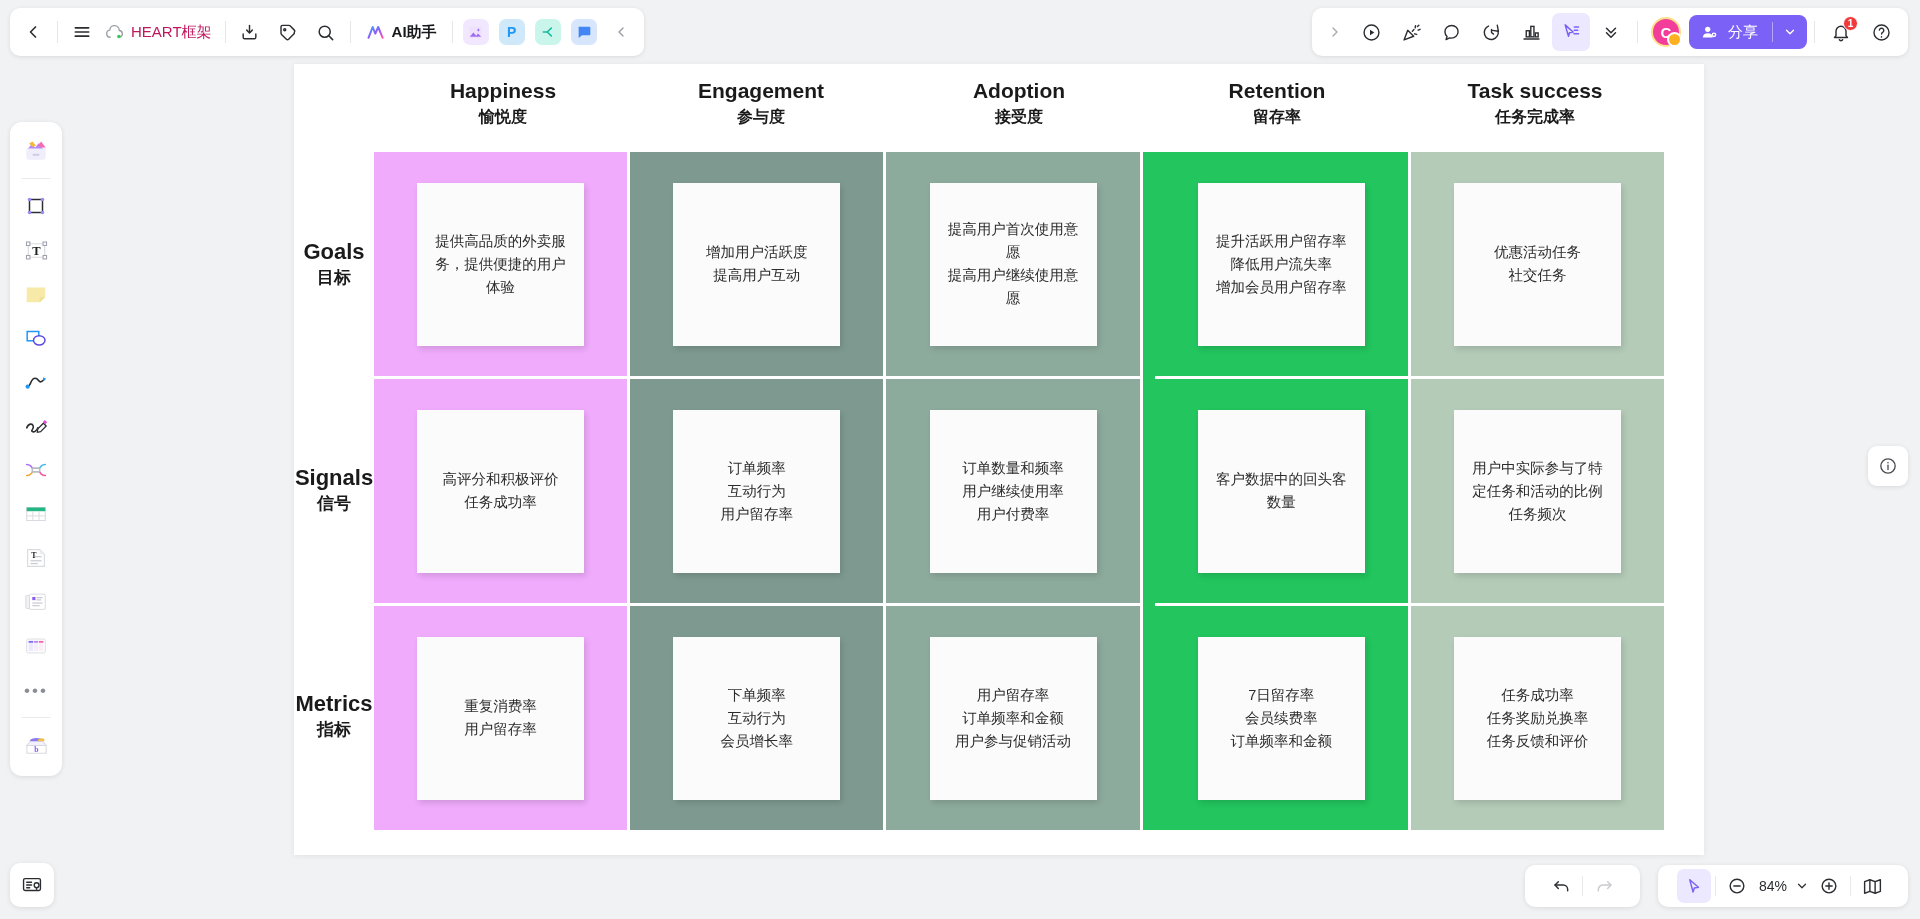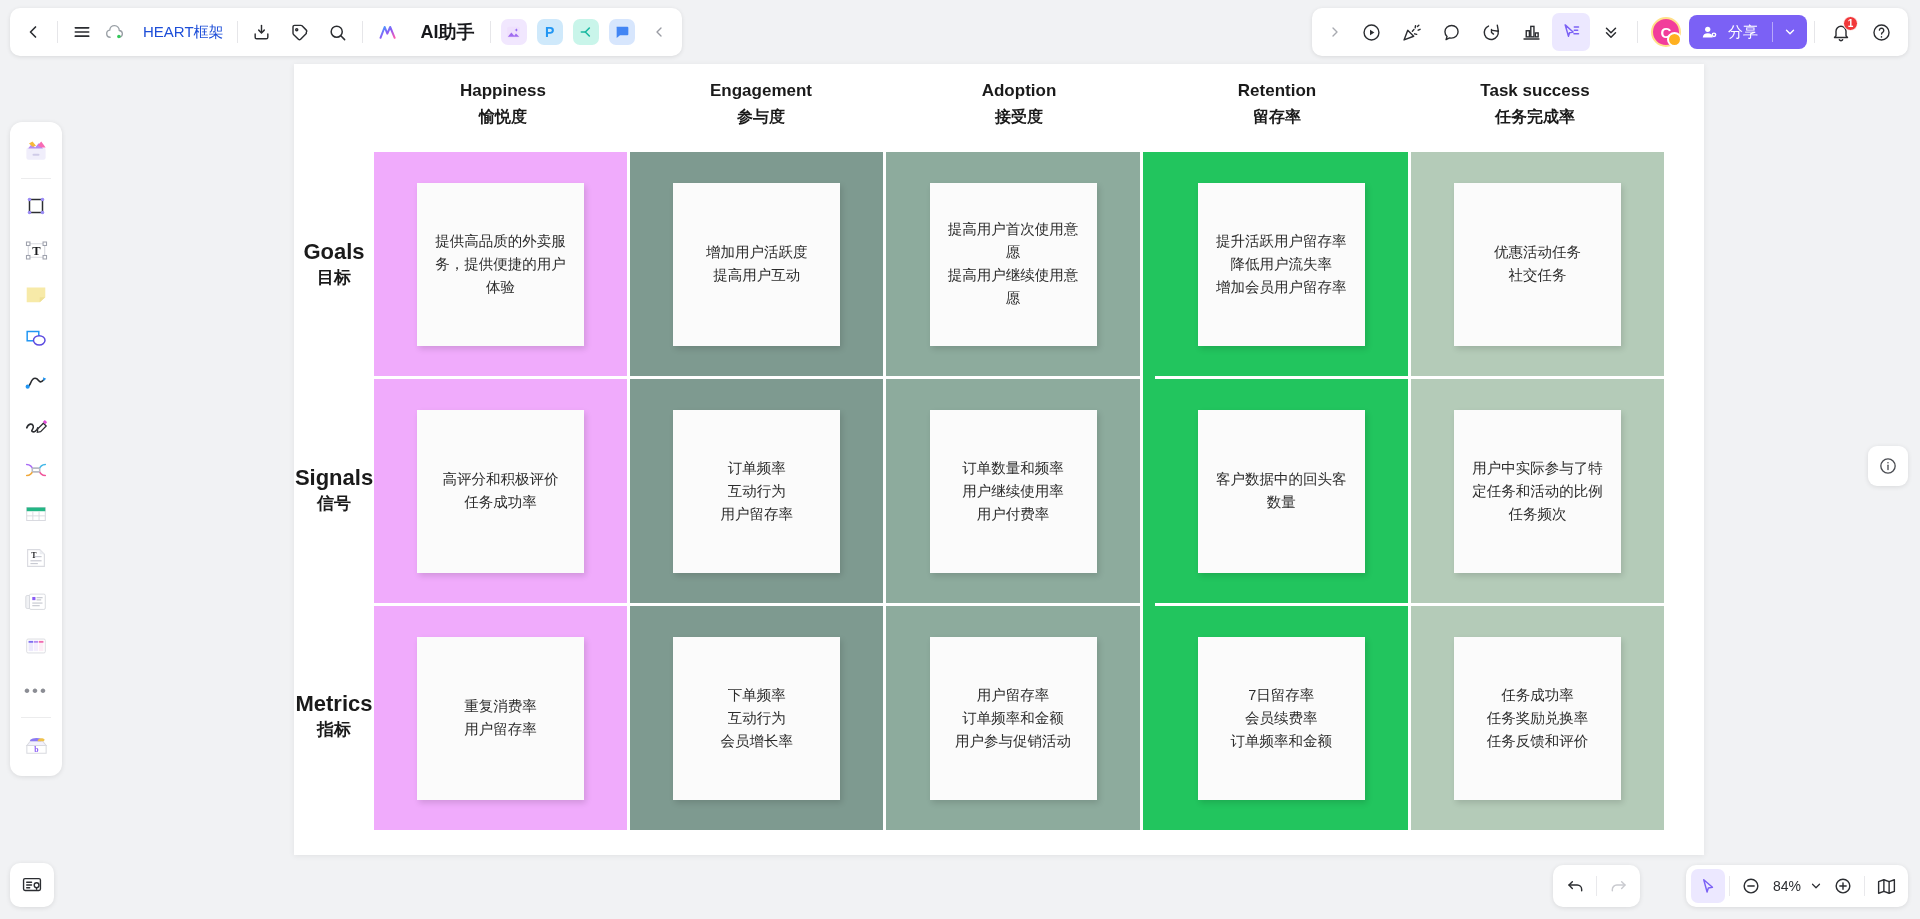--- a/index.html
+++ b/index.html
@@ -23,30 +23,30 @@
   }
   .tb-btn {
     width: 38px; height: 38px;
     display: flex; align-items: center; justify-content: center;
     border-radius: 7px;
     cursor: pointer;
     color: #2b2d31;
   }
   .tb-sep { width: 1px; height: 22px; background: #e6e6e9; margin: 0 5px; }
   .doc-title {
-    display: flex; align-items: center; gap: 19px;
+    display: flex; align-items: center; gap: 7px;
     padding: 0 8px 0 4px;
-    font-size: 15px; color: #1d4ed8; white-space: nowrap;
+    font-size: 15px; color: #be185d; white-space: nowrap;
     cursor: pointer;
   }
   .ai-btn {
-    display: flex; align-items: center; gap: 23px;
+    display: flex; align-items: center; gap: 6px;
     padding: 0 10px; height: 34px;
     border-radius: 7px; cursor: pointer;
-    font-size: 18px; font-weight: bold; color: #17181c;
+    font-size: 15px; font-weight: bold; color: #17181c;
   }
   .applet {
     width: 26px; height: 26px; border-radius: 7px;
     margin: 0 5px;
     display: flex; align-items: center; justify-content: center;
     cursor: pointer;
     font-size: 14px; font-weight: bold;
   }
 
   
@@ -131,21 +131,21 @@
     display: flex; align-items: center; justify-content: center;
     cursor: pointer;
   }
 
   
   .undo-group, .zoom-group {
     position: absolute; bottom: 12px;
     height: 42px; background: #fff;
     border-radius: 10px;
     box-shadow: 0 1px 5px rgba(0,0,0,0.10);
-    display: flex; align-items: center; padding: 0 5px;
+    display: flex; align-items: center; padding: 0 19px;
   }
   .undo-group { right: 280px; }
   .zoom-group { right: 12px; }
   .zb {
     width: 34px; height: 34px; border-radius: 7px;
     display: flex; align-items: center; justify-content: center;
     cursor: pointer; color: #2b2d31;
   }
   .zb.disabled { color: #c9cacf; cursor: default; }
   .zb.active { background: #ece8ff; color: #7b61f5; }
@@ -164,21 +164,21 @@
     background: #ffffff;
     box-shadow: 0 1px 6px rgba(0,0,0,0.07);
   }
   .col-headers {
     position: absolute; top: 14px; left: 80px;
     width: 1290px; height: 60px;
     display: flex;
   }
   .col-head { flex: 1; text-align: center; }
   .col-head .en {
-    font-size: 17px; font-weight: bold; color: #1a1a1a;
+    font-size: 21px; font-weight: bold; color: #1a1a1a;
     line-height: 26px;
   }
   .col-head .zh {
     font-size: 16px; font-weight: bold; color: #1a1a1a;
     line-height: 26px;
   }
 
   .grid {
     position: absolute; left: 80px; top: 88px;
     width: 1290px; height: 678px;

